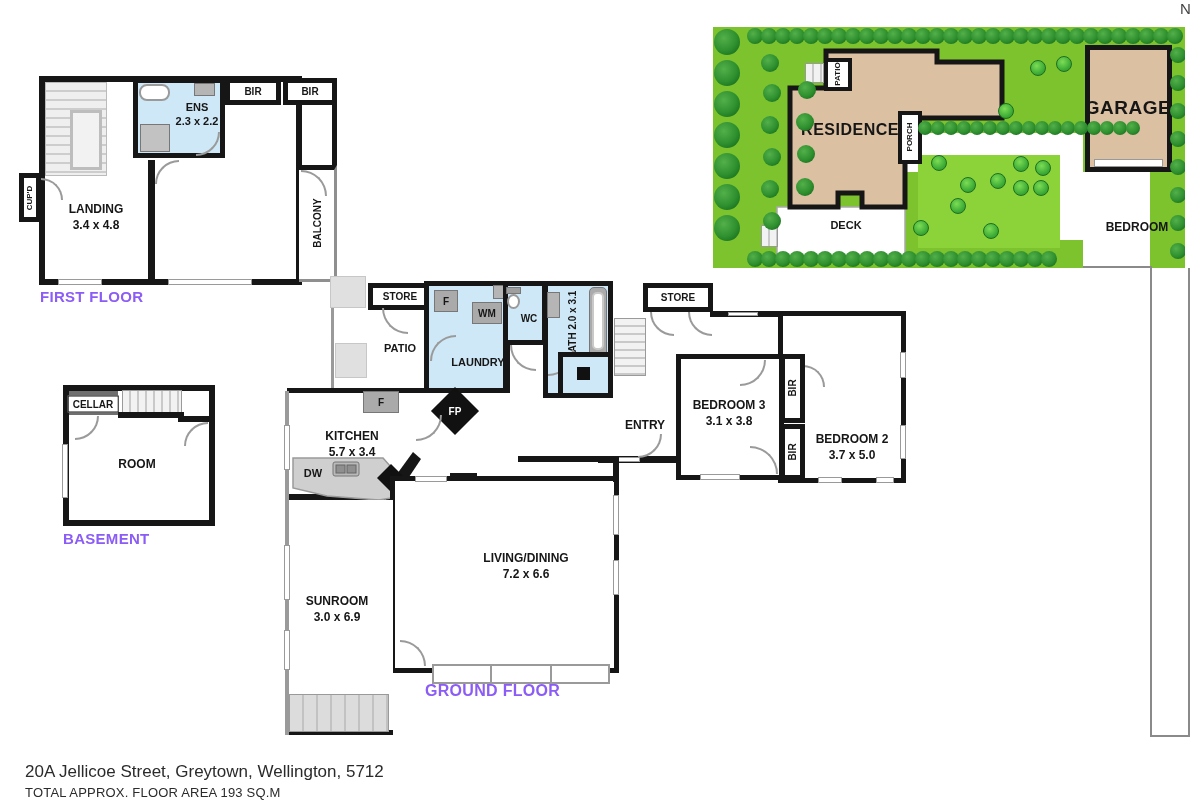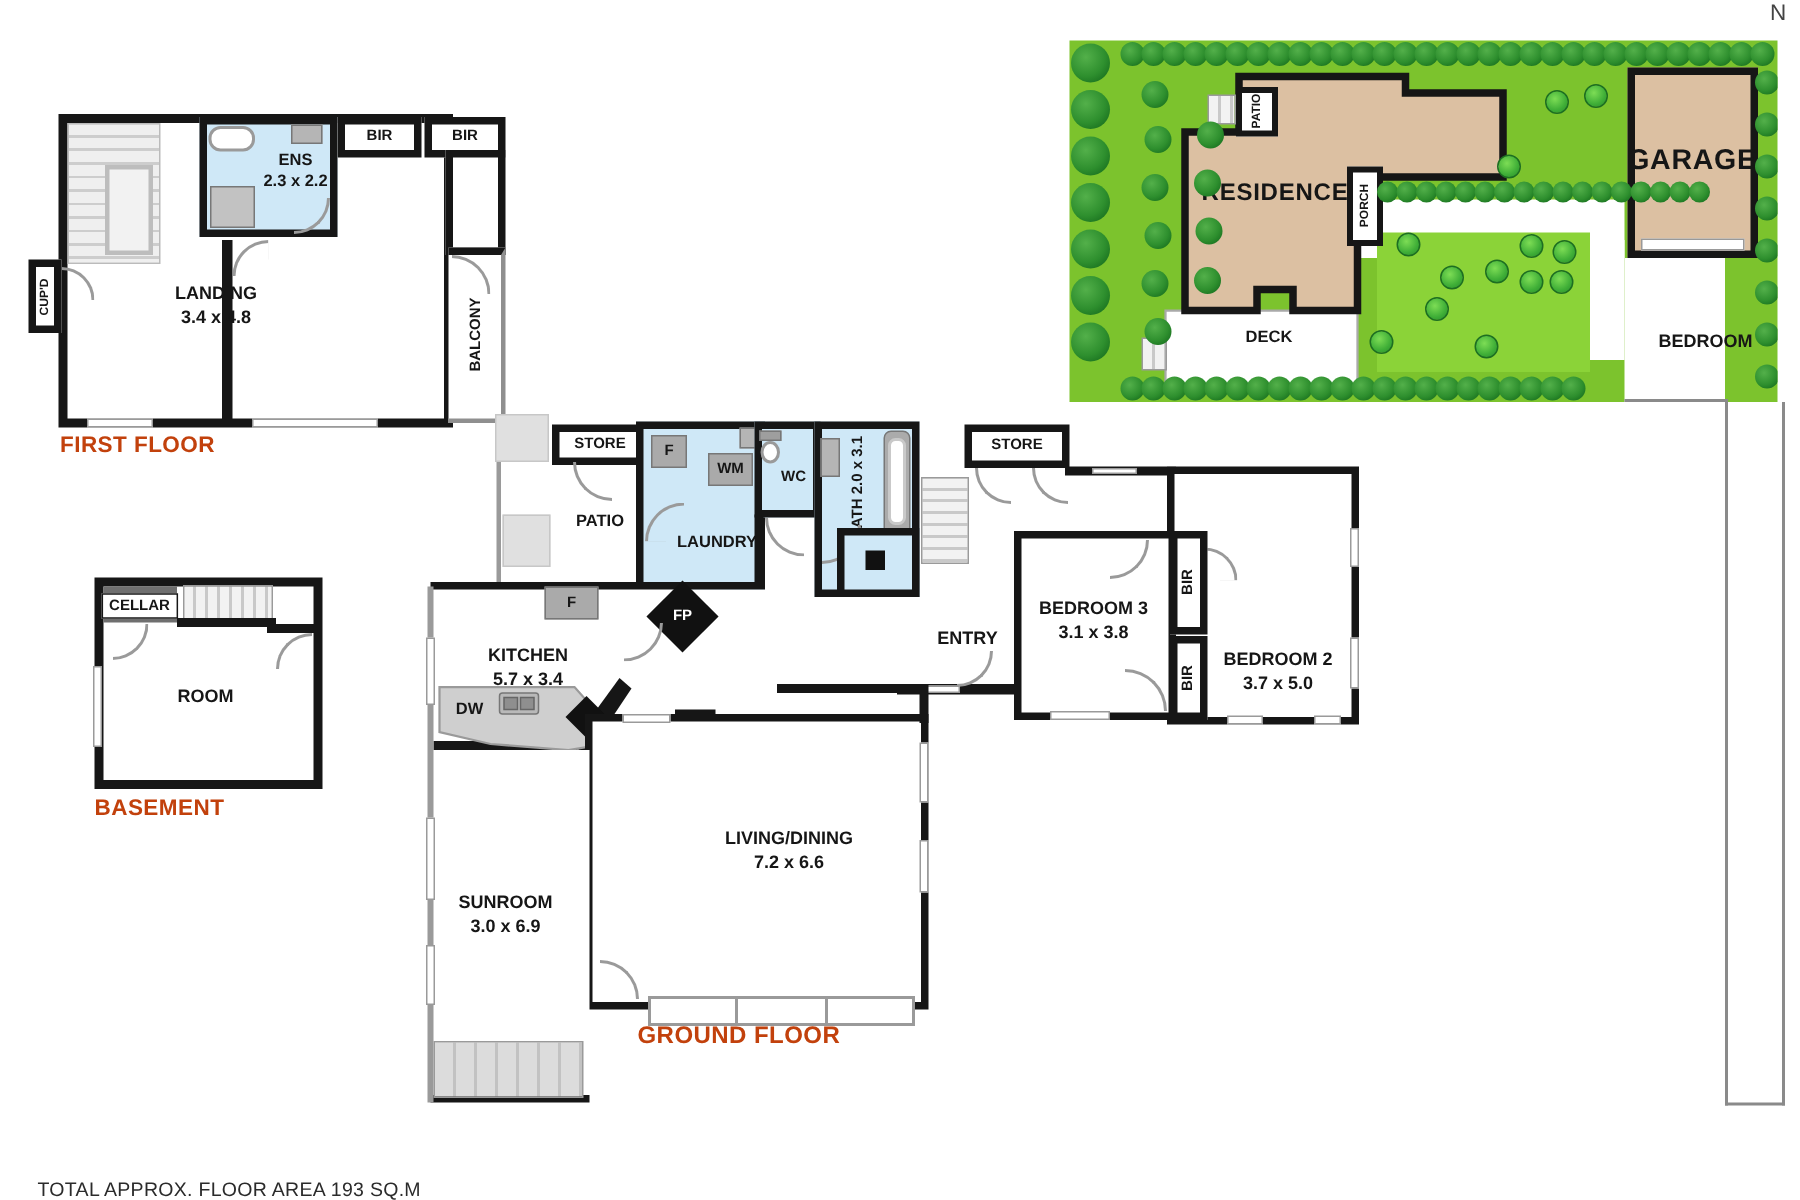--- a/index.html
+++ b/index.html
@@ -26,21 +26,21 @@
   
   .lbl{position:absolute;transform:translate(-50%,-50%);font-weight:600;font-size:12px;
        line-height:1.3;text-align:center;white-space:nowrap;color:#161616;}
   .lbl .nm{display:block;text-align:center;}
   .lbl .dm{display:block;font-weight:600;}
   .wrap .nm{white-space:normal;width:96px;margin:0 auto;}
   .sm{font-size:10px;}
   .vlbl{position:absolute;transform:translate(-50%,-50%) rotate(-90deg);font-weight:600;
         font-size:10px;text-align:center;white-space:nowrap;color:#161616;line-height:1.25;}
   .vsm{font-size:8px;}
-  .title{position:absolute;font-weight:700;font-size:15px;letter-spacing:.3px;color:#c2410c;}
+  .title{position:absolute;font-weight:700;font-size:15px;letter-spacing:.3px;color:#8b5cf6;}
   .addr1{position:absolute;font-size:17px;color:#2b2b2b;}
   .addr2{position:absolute;font-size:13px;color:#2b2b2b;letter-spacing:.2px;}
   
   #site{position:absolute;left:713px;top:27px;width:472px;height:241px;
         background:var(--lawn,#7cc32d);overflow:hidden;}
   .tree{position:absolute;border-radius:50%;}
   .td{background:radial-gradient(circle at 38% 35%,#53b04a,var(--tree-dark,#2e8f2e) 55%,#19701f 85%,#135c18);}
   .tl{background:radial-gradient(circle at 40% 35%,#7ddd55,var(--tree-light,#3fae37) 60%,#2a8b2b);border:1px solid #1d6e22;}
   .sitebox{position:absolute;box-sizing:border-box;background:#fff;border:4px solid #161616;}
   .gf-diamond{position:absolute;background:#111;transform:rotate(45deg);}
@@ -80,21 +80,21 @@
 
   <div class="wall" style="left:148px;top:160px;width:7px;height:123px;"></div>
   <div class="arc" style="left:155px;top:160px;width:24px;height:24px;"></div>
   <div class="arc" style="left:196px;top:132px;width:24px;height:24px;transform:rotate(180deg);"></div>
   <div class="arc" style="left:41px;top:178px;width:22px;height:22px;transform:rotate(90deg);"></div>
   <div class="arc" style="left:301px;top:170px;width:26px;height:26px;transform:rotate(90deg);"></div>
 
   <div class="win" style="left:58px;top:279px;width:44px;height:6px;"></div>
   <div class="win" style="left:168px;top:279px;width:84px;height:6px;"></div>
 
-  <div class="lbl" style="left:96px;top:204px;margin-left:48px;">
+  <div class="lbl" style="left:96px;top:218px;">
     <span class="nm">LANDING</span>
     <span class="dm">3.4 x 4.8</span>
   </div>
   <span class="title" style="left:40px;top:288px;">FIRST FLOOR</span>
 
   <span class="abs" style="left:1180px;top:0px;font-size:15px;font-weight:500;color:#444;">N</span>
   <div id="site">
     <svg width="472" height="241" viewBox="0 0 472 241" style="position:absolute;left:0;top:0;">
       <rect x="192" y="106" width="178" height="39" fill="#fff"></rect>
       <rect x="205" y="128" width="142" height="93" fill="#8bd338"></rect>
@@ -364,15 +364,16 @@
   <div class="win" style="left:284px;top:425px;width:6px;height:45px;"></div>
   <div class="win" style="left:284px;top:545px;width:6px;height:55px;"></div>
   <div class="win" style="left:284px;top:630px;width:6px;height:40px;"></div>
   <div class="lbl" style="left:337px;top:610px;">
     <span class="nm">SUNROOM</span>
     <span class="dm">3.0 x 6.9</span>
   </div>
   <div class="abs" style="left:289px;top:694px;width:100px;height:38px;background:repeating-linear-gradient(90deg,#dcdcdc 0 12px,#c2c2c2 12px 14px);border:1px solid #9a9a9a;"></div>
   <span class="title" style="left:425px;top:682px;font-size:16px;">GROUND FLOOR</span>
 
+  <span class="addr1" style="left:25px;top:762px;">20A Jellicoe Street, Greytown, Wellington, 5712</span>
   <span class="addr2" style="left:25px;top:785px;">TOTAL APPROX. FLOOR AREA 193 SQ.M</span>
 
 </div>
 
 </body></html>

